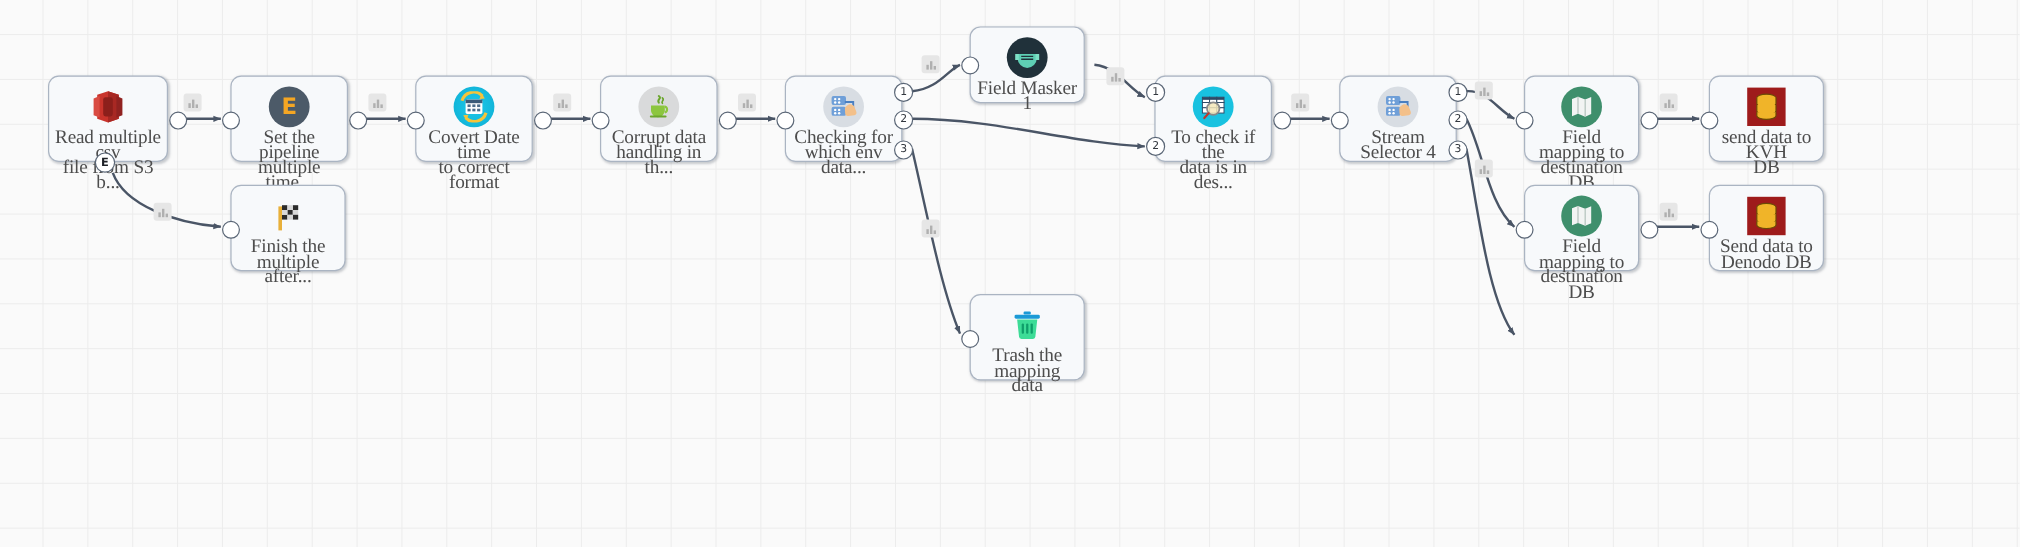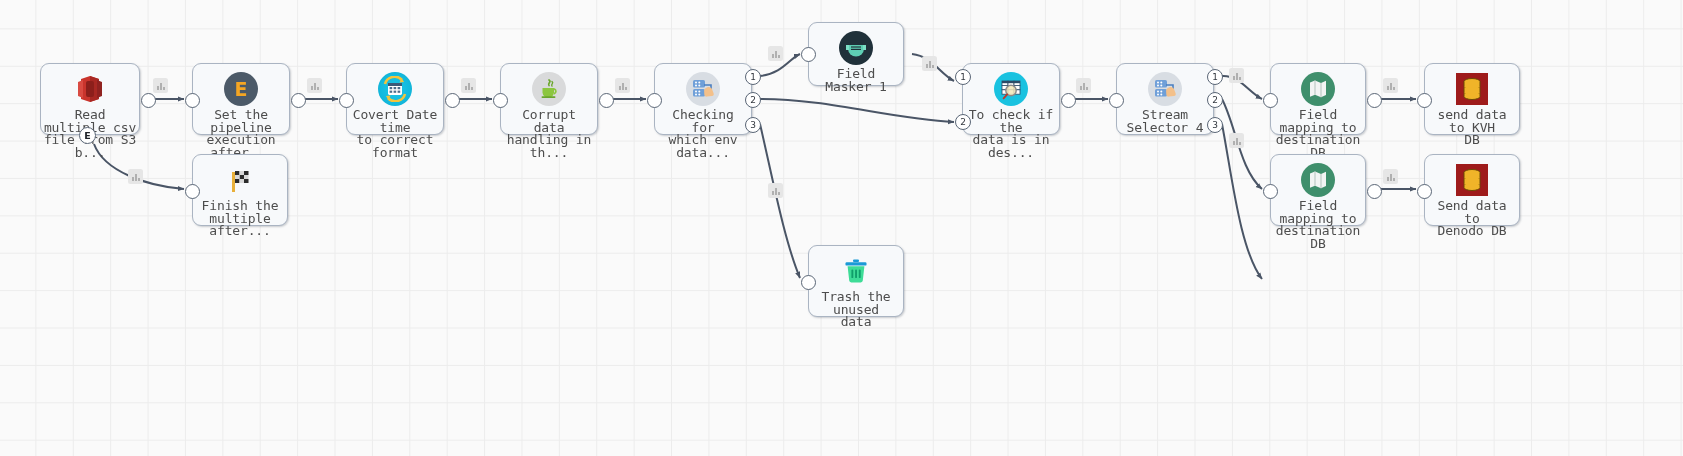--- a/index.html
+++ b/index.html
@@ -31,29 +31,30 @@
     display:flex;flex-direction:column;align-items:center;
     padding-top:7px;
   }
   .node .icon{
     width:36px;height:36px;
     display:flex;align-items:center;justify-content:center;
     margin-bottom:2px;
     flex:0 0 auto;
   }
   .node .label{
-    font-size:13px;
+    font-size:16px;
     line-height:12.6px;
     color:#4d4d4d;
     text-align:center;
     white-space:pre-line;
     letter-spacing:-0.15px;
     width:100%;
     padding:0 2px;
     box-sizing:border-box;
+    font-family:Liberation Serif, serif;
   }
 
   
   .port{
     position:absolute;
     width:15px;height:15px;border-radius:50%;
     background:#ffffff;border:1.4px solid #5a6676;
     box-sizing:border-box;
     z-index:6;
   }
@@ -225,21 +226,21 @@
 file from S3 b...</span>
     <span class="port" style="left:100px;top:28.5px"></span>
     <span class="port err" style="left:38px;top:63px">E</span>
   </div>
 
   <div class="node" style="left:192px;top:63px;width:98px;height:72px">
     <span class="icon">
       <span class="circ ic-E">E</span>
     </span>
     <span class="label">Set the pipeline
-execution after...</span>
+multiple time...</span>
     <span class="port" style="left:-8px;top:28.5px"></span>
     <span class="port" style="left:98px;top:28.5px"></span>
   </div>
 
   <div class="node" style="left:192px;top:154px;width:96px;height:72px">
     <span class="icon">
       <svg width="30" height="30" viewBox="0 0 30 30">
         <rect x="7" y="7" width="3" height="20" fill="#e8b03a"></rect>
         <g>
           <rect x="10" y="6" width="4.5" height="4" fill="#2b2b2b"></rect>
@@ -357,21 +358,21 @@
         <rect x="11" y="2.5" width="6" height="2.6" rx="1" fill="#1b9ad6"></rect>
         <rect x="3.5" y="5.2" width="21" height="3.4" rx="1.2" fill="#1b9ad6"></rect>
         <path d="M5.6 9.2 h16.8 l-1.6 14.4 a2 2 0 0 1-2 1.8 h-9.6 a2 2 0 0 1-2-1.8z" fill="#3ddc97"></path>
         <g fill="#0f9e6a">
           <rect x="9.4" y="12.5" width="1.9" height="8.6" rx=".9"></rect>
           <rect x="13.1" y="12.5" width="1.9" height="8.6" rx=".9"></rect>
           <rect x="16.8" y="12.5" width="1.9" height="8.6" rx=".9"></rect>
         </g>
       </svg>
     </span>
-    <span class="label">Trash the unused
+    <span class="label">Trash the mapping
 data</span>
     <span class="port" style="left:-8px;top:28.5px"></span>
   </div>
 
   <div class="node" style="left:962px;top:63px;width:98px;height:72px">
     <span class="icon">
       <span class="circ ic-check">
         <svg width="26" height="26" viewBox="0 0 26 26">
           <g fill="#ffffff" stroke="#2c4a66" stroke-width=".8">
             <rect x="4" y="5" width="6" height="4.4"></rect>

